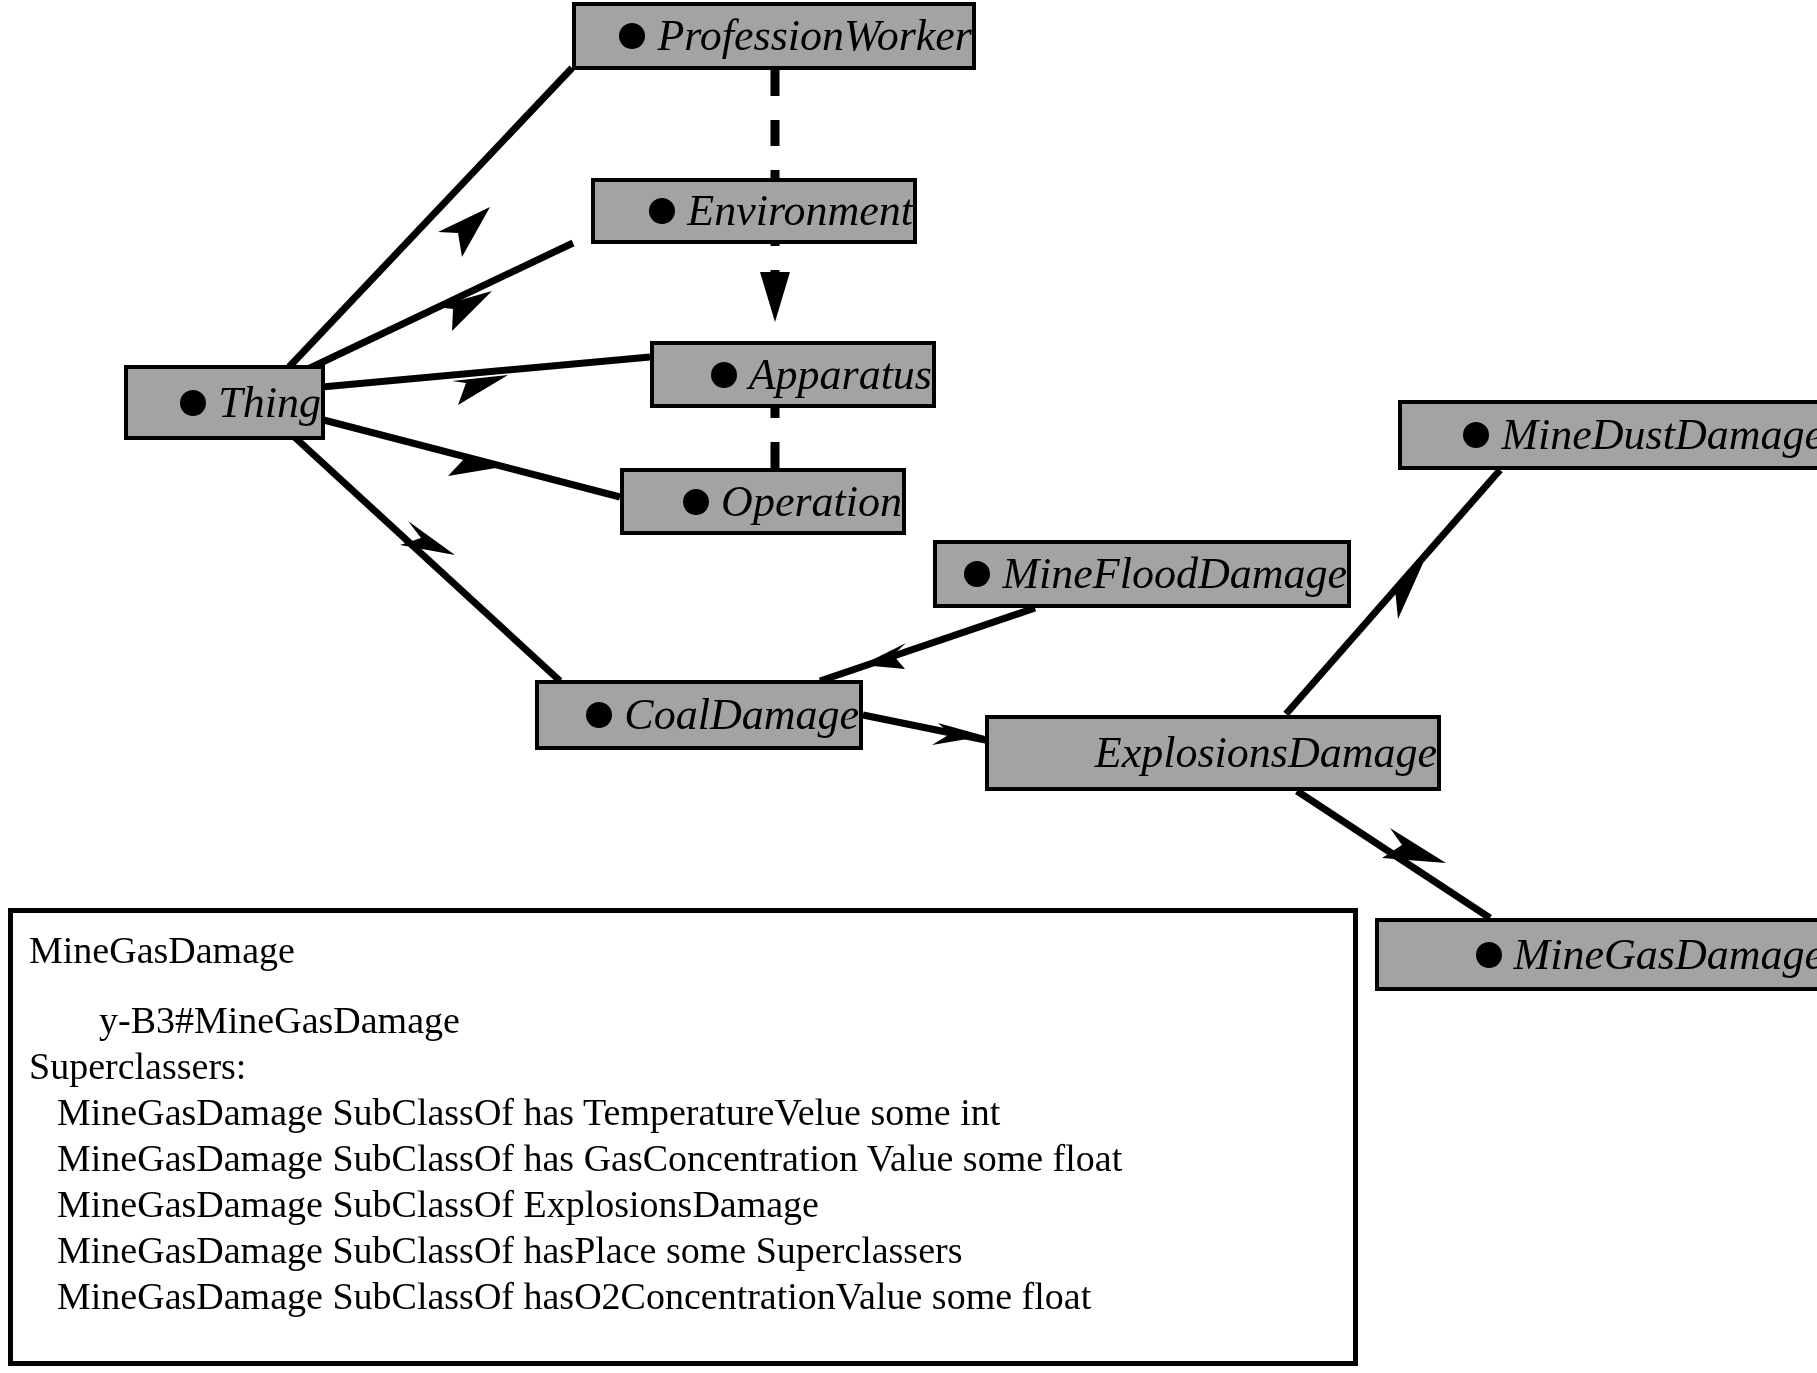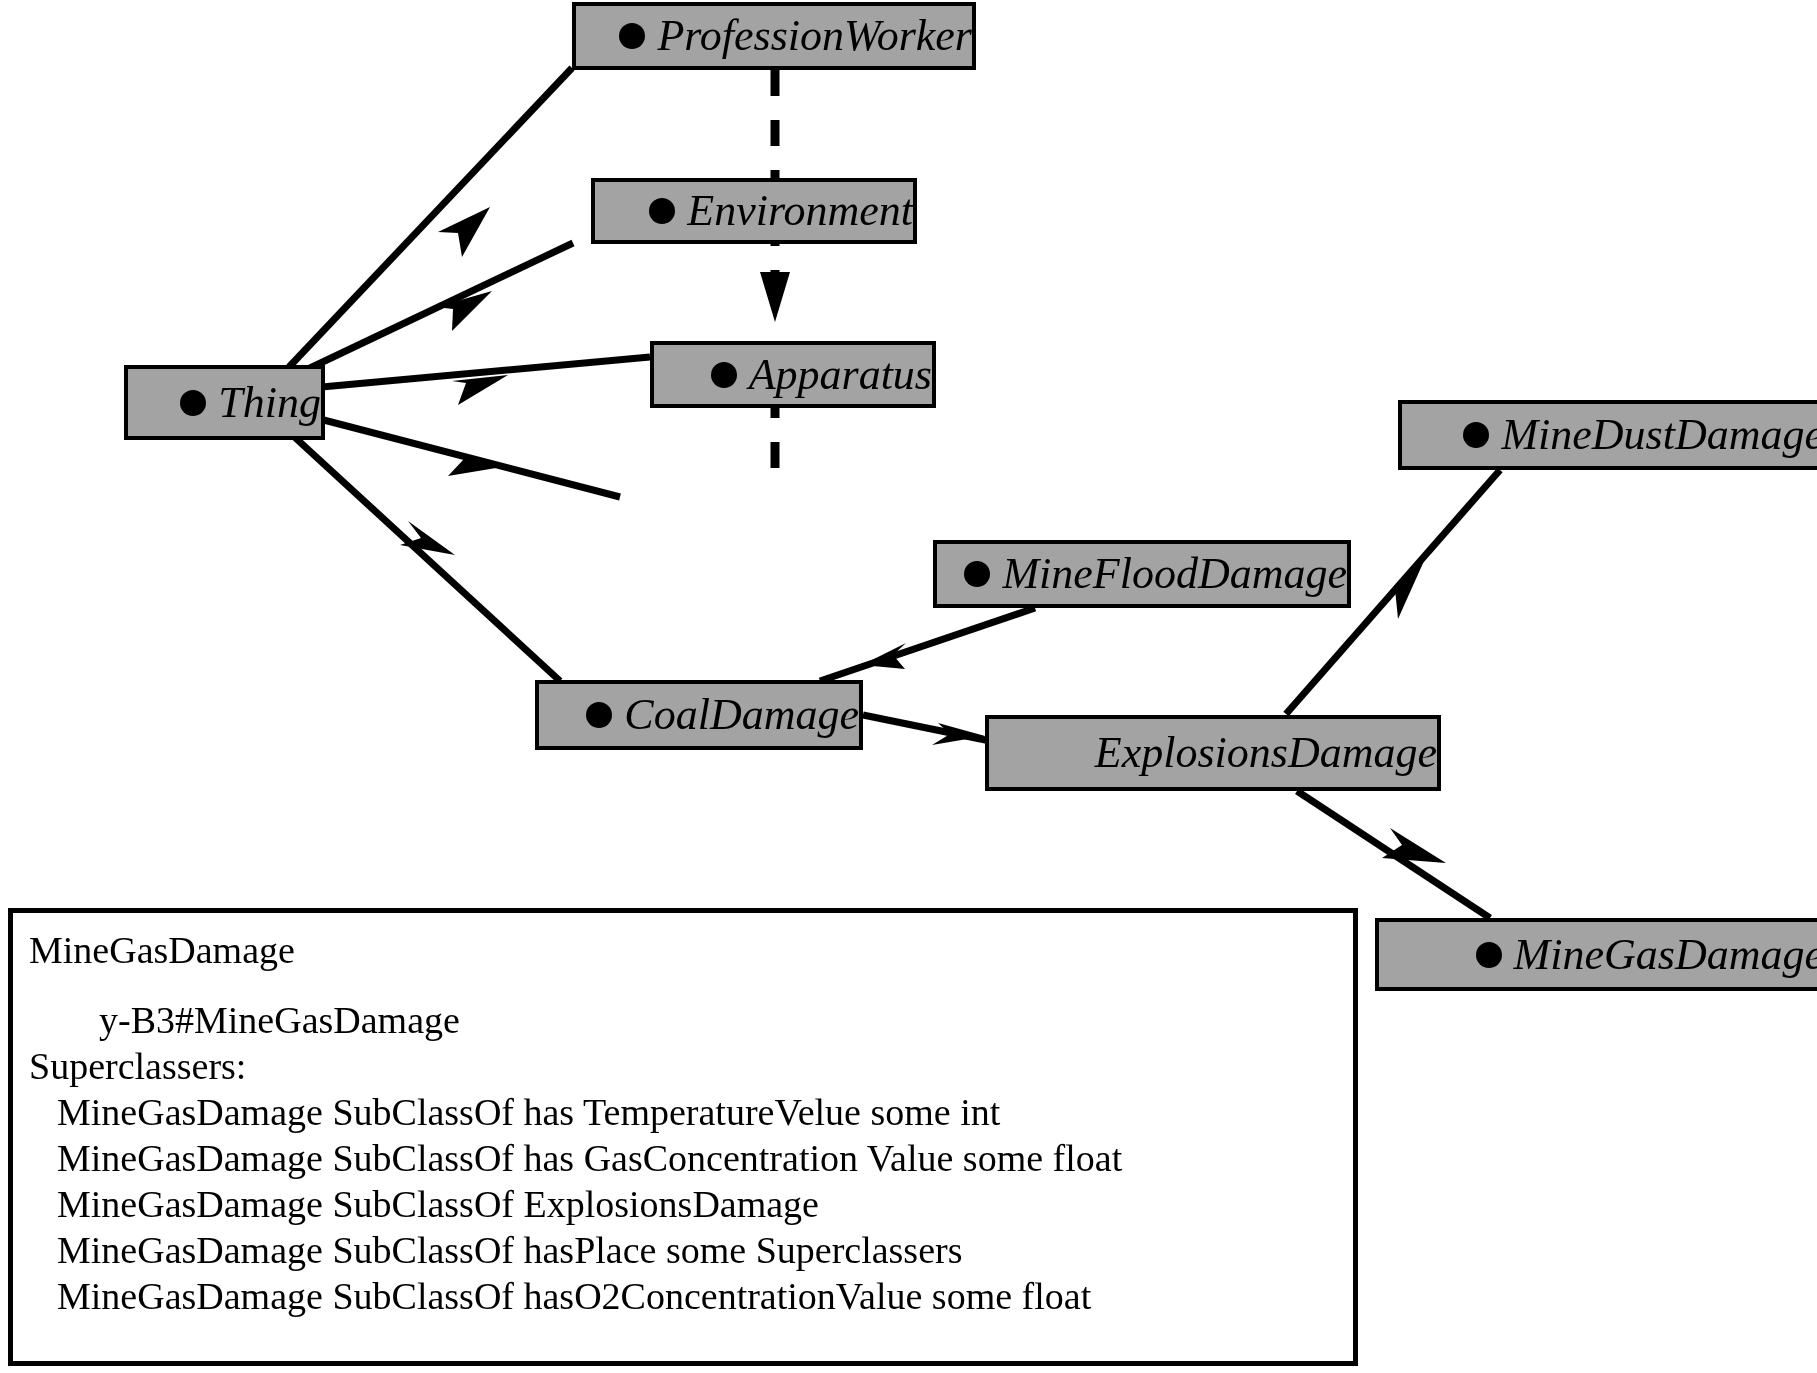--- a/index.html
+++ b/index.html
@@ -150,20 +150,24 @@
   <div class="node" id="node-environment">
     <span class="bullet"></span>
     <span class="label">Environment</span>
   </div>
 
   <div class="node" id="node-apparatus">
     <span class="bullet"></span>
     <span class="label">Apparatus</span>
   </div>
 
+  <div class="node" id="node-operation">
+    <span class="bullet"></span>
+    <span class="label">Operation</span>
+  </div>
 
   <div class="node" id="node-thing">
     <span class="bullet"></span>
     <span class="label">Thing</span>
   </div>
 
   <div class="node" id="node-coaldamage">
     <span class="bullet"></span>
     <span class="label">CoalDamage</span>
   </div>

